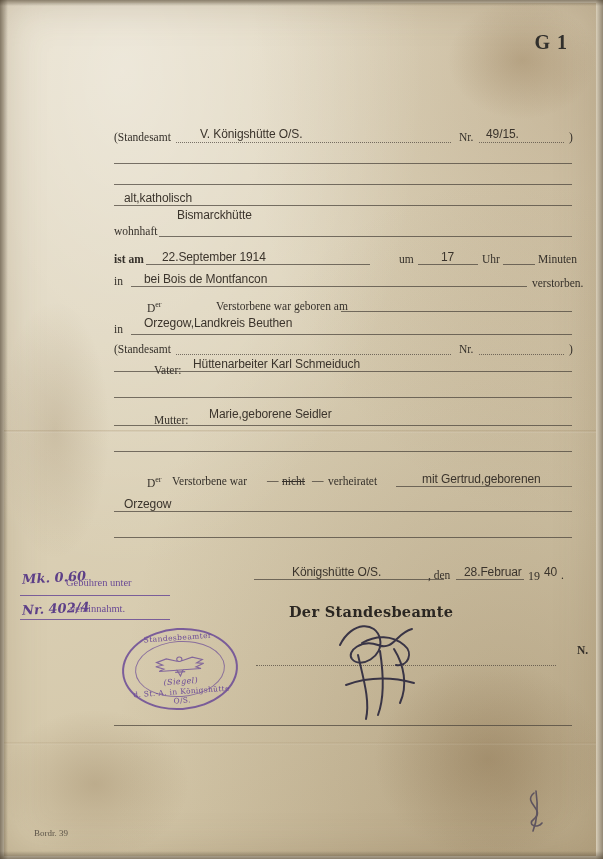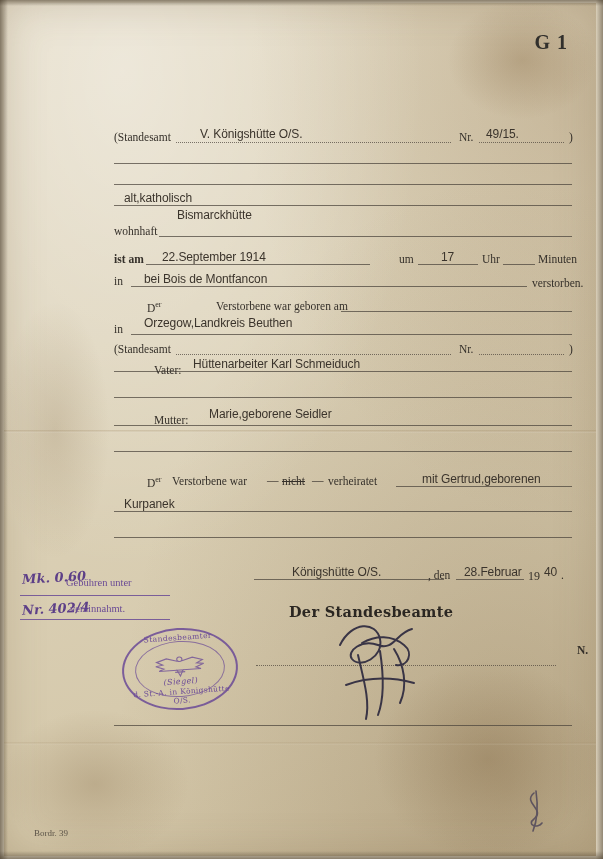--- a/index.html
+++ b/index.html
@@ -307,21 +307,21 @@
     </div>
     <div class="printed" style="left:168px;top:472px;">Verstorbene war</div>
     <div class="dash" style="left:263px;top:471px;">—</div>
     <div class="printed" style="left:278px;top:472px;text-decoration:line-through;">nicht</div>
     <div class="dash" style="left:308px;top:471px;">—</div>
     <div class="printed" style="left:324px;top:472px;">verheiratet</div>
     <div class="rule" style="left:392px;top:483px;width:176px;"></div>
     <div class="typed" style="left:418px;top:469px;">mit Gertrud,geborenen</div>
 
     <div class="rule" style="left:110px;top:508px;width:458px;"></div>
-    <div class="typed" style="left:120px;top:494px;">Kurpanek</div>
+    <div class="typed" style="left:120px;top:494px;">Orzegow</div>
 
     <div class="rule" style="left:110px;top:534px;width:458px;"></div>
 
     <div class="rule" style="left:250px;top:576px;width:190px;"></div>
     <div class="typed" style="left:288px;top:562px;">Königshütte O/S.</div>
     <div class="printed" style="left:424px;top:566px;">, den</div>
     <div class="rule" style="left:452px;top:576px;width:68px;"></div>
     <div class="typed" style="left:460px;top:562px;">28.Februar</div>
     <div class="printed" style="left:524px;top:566px;font-size:12px;">19</div>
     <div class="typed" style="left:540px;top:562px;">40</div>

